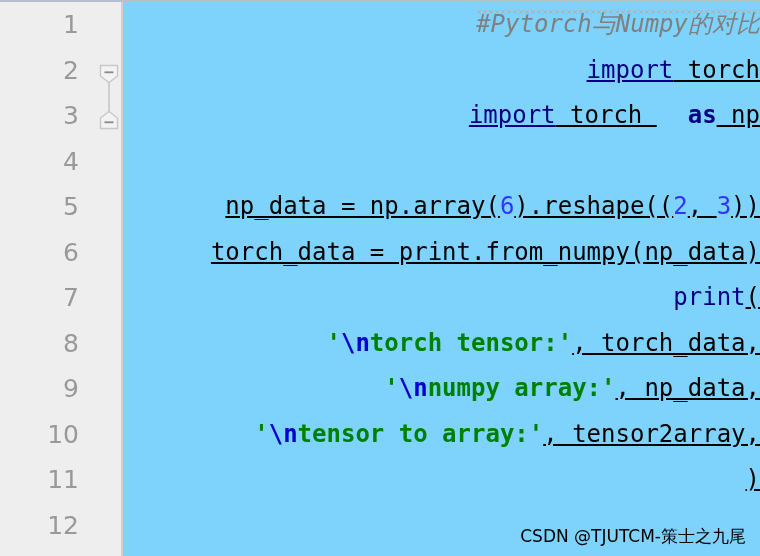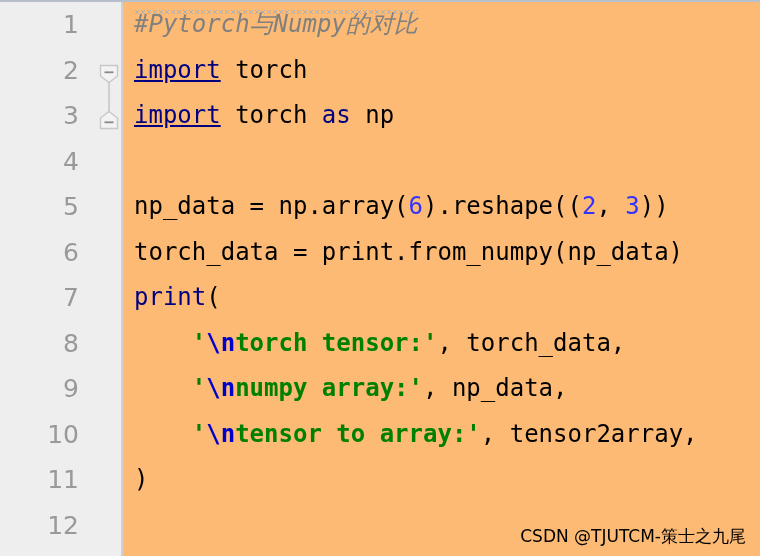--- a/index.html
+++ b/index.html
@@ -82,21 +82,22 @@
   .fold-start { top: 62px; }
   .fold-end   { top: 108px; }
 
   
   .code-area {
     position: absolute;
     left: 123px;
     top: 0;
     right: 0;
     height: 100%;
-    background: #fdba74;
+    background: #7dd3fc;
+    text-align: right;
   }
   .code-line {
     height: 45.5px;
     line-height: 45.5px;
     white-space: pre;
     font-size: 24px;
     padding-left: 11px;
     color: #000000;
     letter-spacing: 0px;
     box-sizing: border-box;
@@ -107,27 +108,27 @@
     color: #808080;
     font-style: italic;
     font-family: "DejaVu Sans Mono", "Liberation Mono", monospace;
     background-image: linear-gradient(45deg, transparent 48%, #b0b0b0 48%, #b0b0b0 54%, transparent 54%),
                       linear-gradient(-45deg, transparent 48%, #b0b0b0 48%, #b0b0b0 54%, transparent 54%);
     background-size: 6px 4px;
     background-repeat: repeat-x;
     background-position: 0 bottom 3px;
     padding-bottom: 6px;
   }
-  .tok-kw       { color: #000080; font-weight: normal; }
+  .tok-kw       { color: #000080; font-weight: bold; margin-left: 31px; }
   .tok-kw-u     { color: #000080; font-weight: normal; text-decoration: underline; }
   .tok-builtin  { color: #000080; margin-top: 11px; }
   .tok-num      { color: #3333ff; }
   .tok-str      { color: #008000; font-weight: bold; }
   .tok-esc      { color: #0000cc; font-weight: bold; }
-  .tok-plain    { color: #000000; }
+  .tok-plain    { color: #000000; text-decoration: underline; }
 
   
   .watermark {
     position: absolute;
     right: 14px;
     bottom: 8px;
     font-size: 17px;
     color: #000000;
     font-family: "DejaVu Sans", "Liberation Sans", sans-serif;
     white-space: nowrap;

